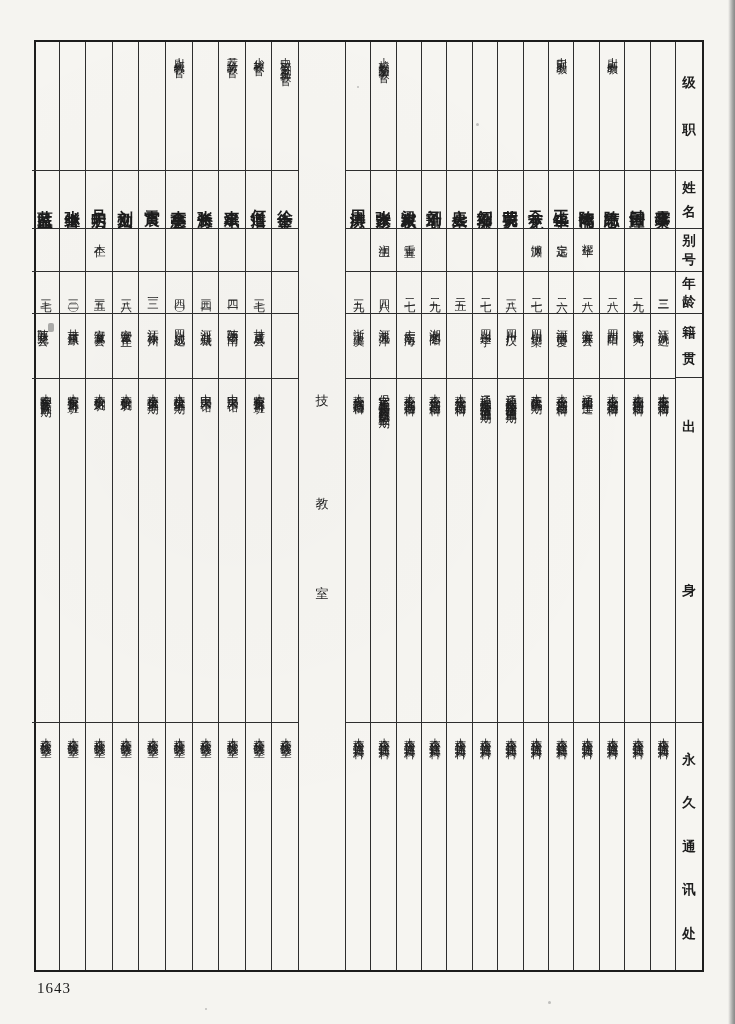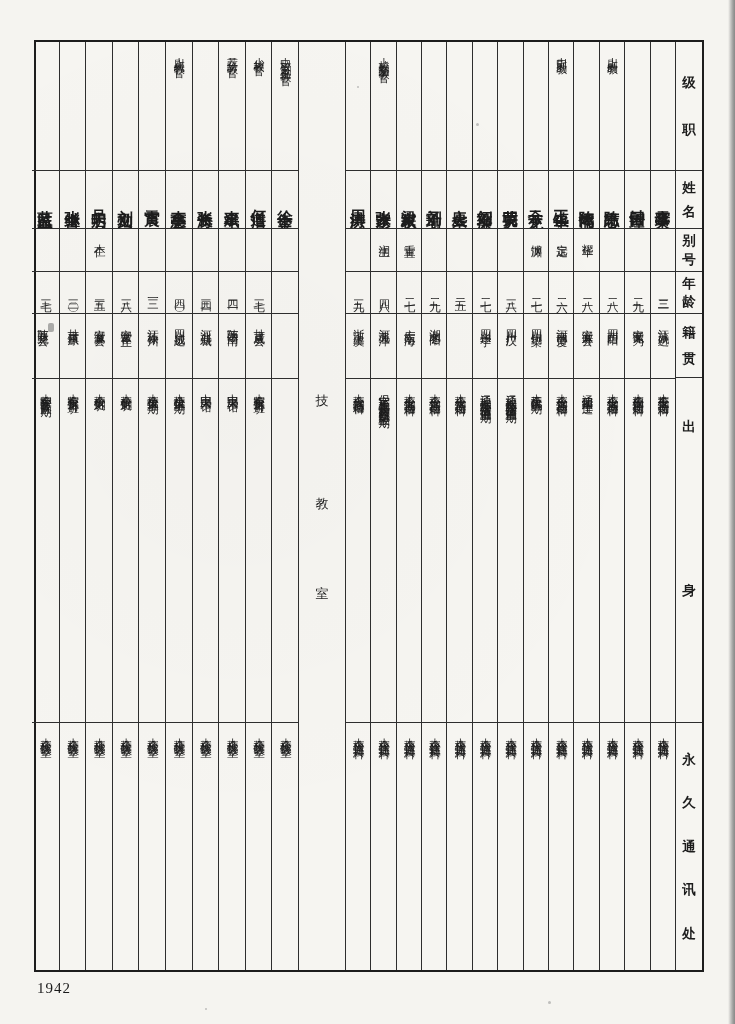--- a/index.html
+++ b/index.html
@@ -636,19 +636,19 @@
           <span class="smudge"></span>
         </div>
         <div class="cell r5 top">
           <span class="vt origin">本校军官教育队一期</span>
         </div>
         <div class="cell r6 top">
           <span class="vt small">本校技教室</span>
         </div>
       </div>
     </div>
-  <div class="page-number">1942</div>
+  <div class="page-number">1643</div>
   <div class="edge-right"></div>
   <div class="speck" style="left:476px;top:123px;width:3px;height:3px;"></div>
   <div class="speck" style="left:357px;top:86px;width:2px;height:2px;"></div>
   <div class="speck" style="left:548px;top:1001px;width:3px;height:3px;"></div>
   <div class="speck" style="left:205px;top:1008px;width:2px;height:2px;"></div>
 </div>
 
 </body></html>

